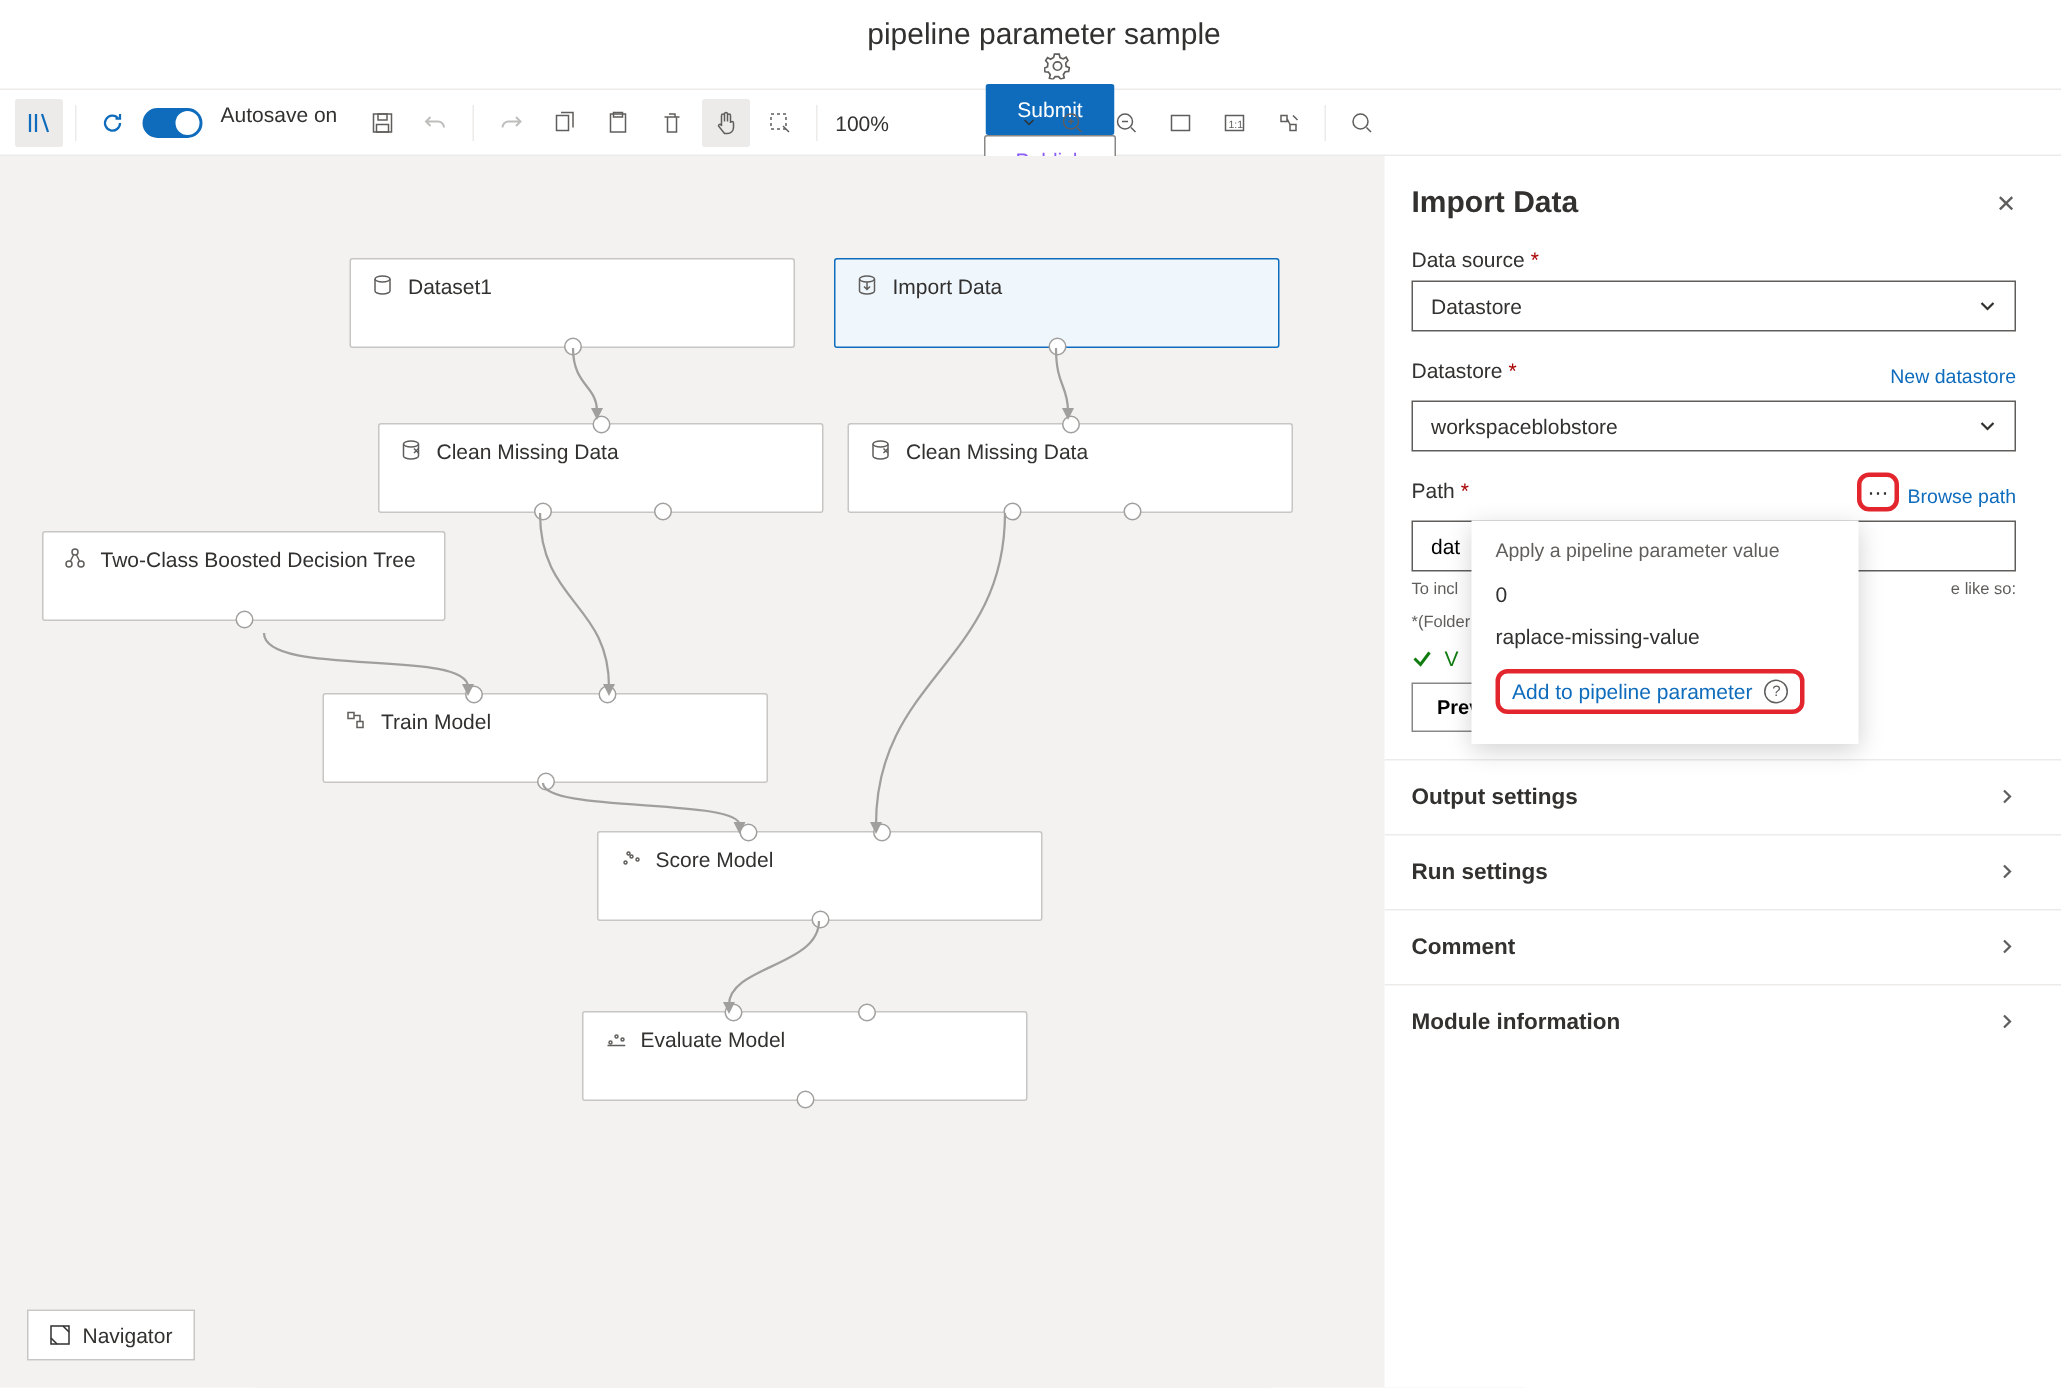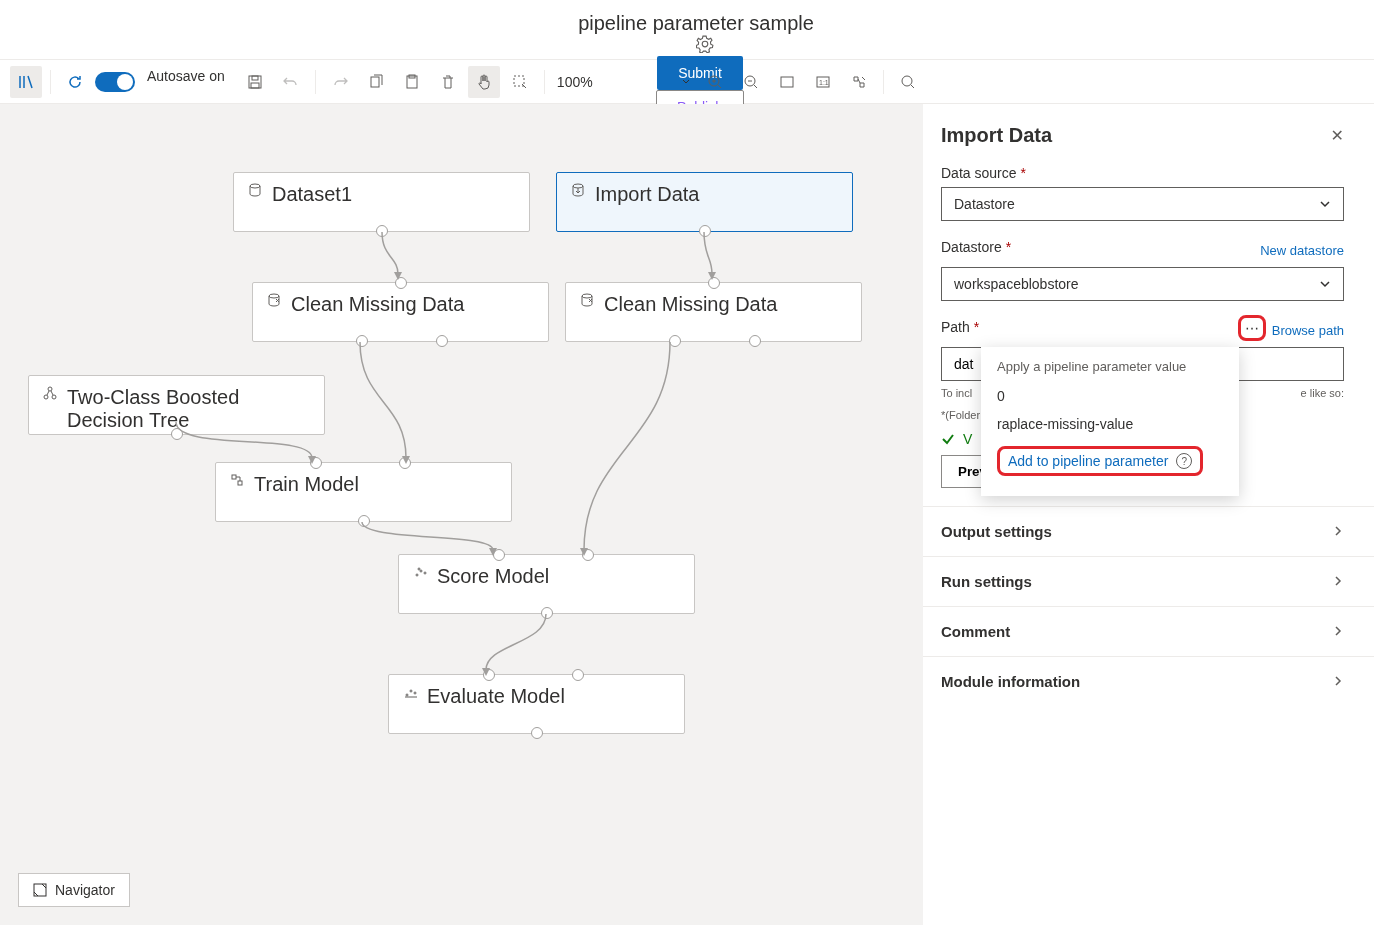--- a/index.html
+++ b/index.html
@@ -23,21 +23,21 @@
 .toggle-switch { position: relative; width: 40px; height: 20px; background: #0f6cbd; border-radius: 10px; cursor: pointer; }
 .toggle-knob { position: absolute; right: 2px; top: 2px; width: 16px; height: 16px; background: #fff; border-radius: 50%; }
 .autosave-label { margin: 0 10px 12px 8px; font-size: 14px; }
 .zoom-label { font-size: 14px; margin: 0 4px; display: flex; align-items: center; gap: 42px; }
 
 
 .canvas-area { background: #f3f2f1; position: relative; height: 821px; width: 923px; float: left; }
 .node { position: absolute; background: #fff; border: 1px solid #c8c6c4; border-radius: 2px; display: flex; align-items: flex-start; padding: 10px 14px; }
 .node.selected { border: 1px solid #0f6cbd; background: #eff6fc; }
 .node-icon { margin-right: 10px; color: #605e5c; }
-.node-label { font-size: 20px; }
+.node-label { font-size: 14px; }
 .port { position: absolute; width: 12px; height: 12px; border: 1px solid #a19f9d; background: #fff; border-radius: 50%; }
 .navigator { position: absolute; bottom: 18px; left: 18px; background: #fff; border: 1px solid #c8c6c4; padding: 8px 14px; display: flex; align-items: center; gap: 8px; cursor: pointer; }
 
 
 .panel { width: 451px; float: right; padding: 12px 30px 0 18px; height: 821px; }
 .panel-header { display: flex; align-items: center; justify-content: space-between; margin-bottom: 18px; margin-top: 8px;}
 .panel-title { font-size: 20px; font-weight: 600; }
 .close-x { cursor: pointer; font-size: 16px; color: #605e5c; }
 .field-label { font-size: 14px; margin-bottom: 6px; display: flex; align-items: center; }
 .req { color: #a80000; margin-left: 4px; }
@@ -219,21 +219,21 @@
     <span class="node-icon"><svg width="14" height="14" fill="none" stroke="currentColor" stroke-width="1">
           <ellipse cx="7" cy="3" rx="5" ry="2"></ellipse>
           <path d="M2 3v8c0 1 2 2 5 2s5-1 5-2V3"></path>
           <path d="M9 6l3 3m0-3l-3 3"></path>
         </svg></span>
     <span class="node-label">Clean Missing Data</span>
     <div class="port" style="top:-6px;left:50%;transform:translateX(-50%)"></div>
     <div class="port" style="bottom:-6px;left:35%"></div>
     <div class="port" style="bottom:-6px;left:62%"></div>
   </div>
-  <div class="node" style="left:28px;top:271px;width:297px;height:60px">
+  <div class="node" style="left:28px;top:250px;width:269px;height:60px">
     <span class="node-icon"><svg width="14" height="14" fill="none" stroke="currentColor" stroke-width="1">
           <circle cx="7" cy="3" r="2"></circle>
           <circle cx="3" cy="11" r="2"></circle>
           <circle cx="11" cy="11" r="2"></circle>
           <path d="M6 5L4 9M8 5l2 4"></path>
         </svg></span>
     <span class="node-label">Two-Class Boosted Decision Tree</span>
     <div class="port" style="bottom:-6px;left:50%;transform:translateX(-50%)"></div>
   </div>
   <div class="node" style="left:215px;top:358px;width:297px;height:60px">

